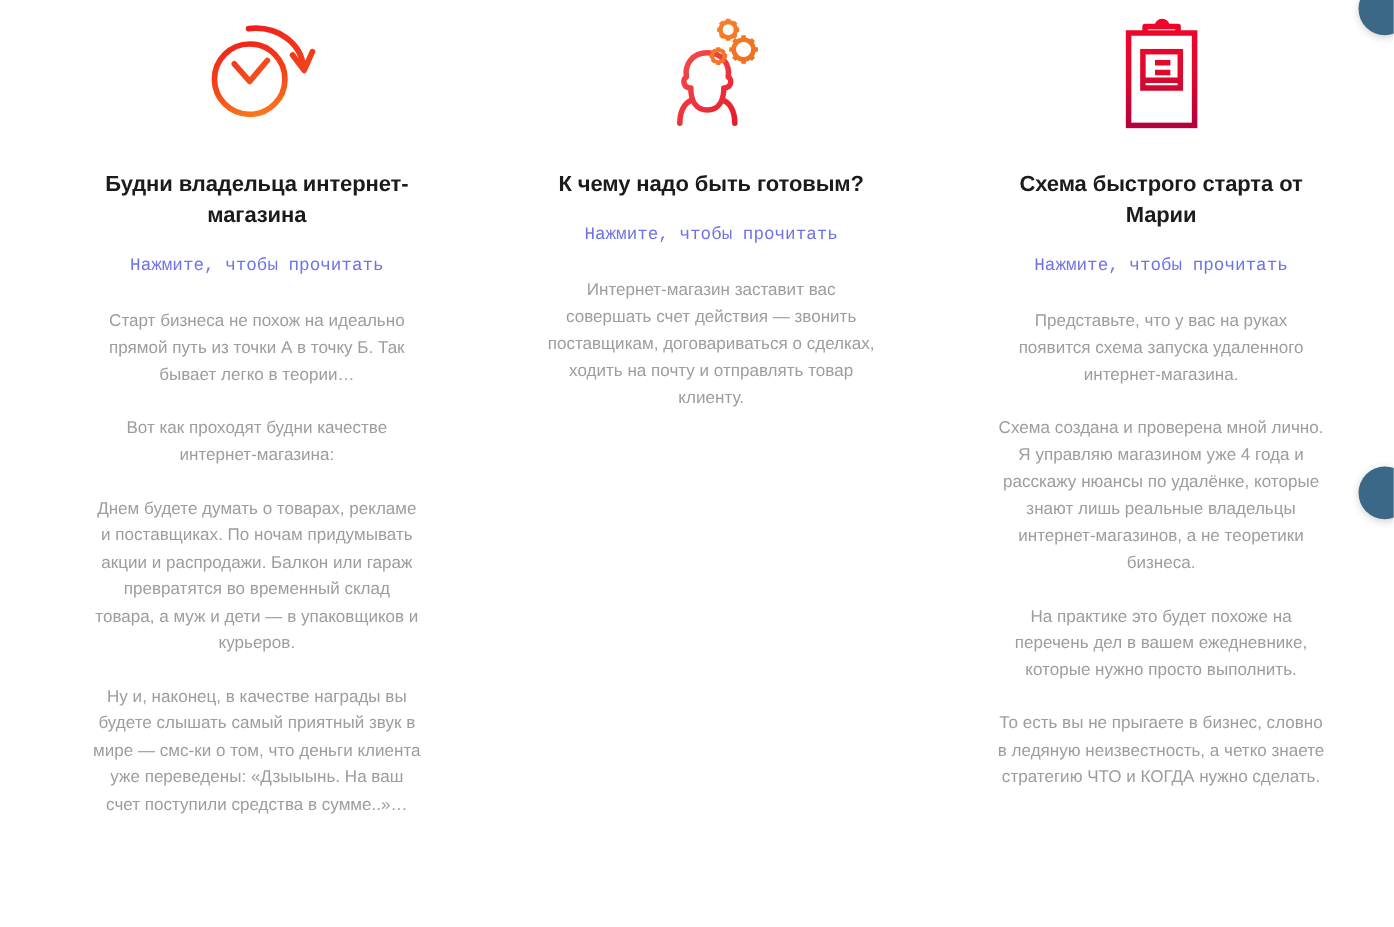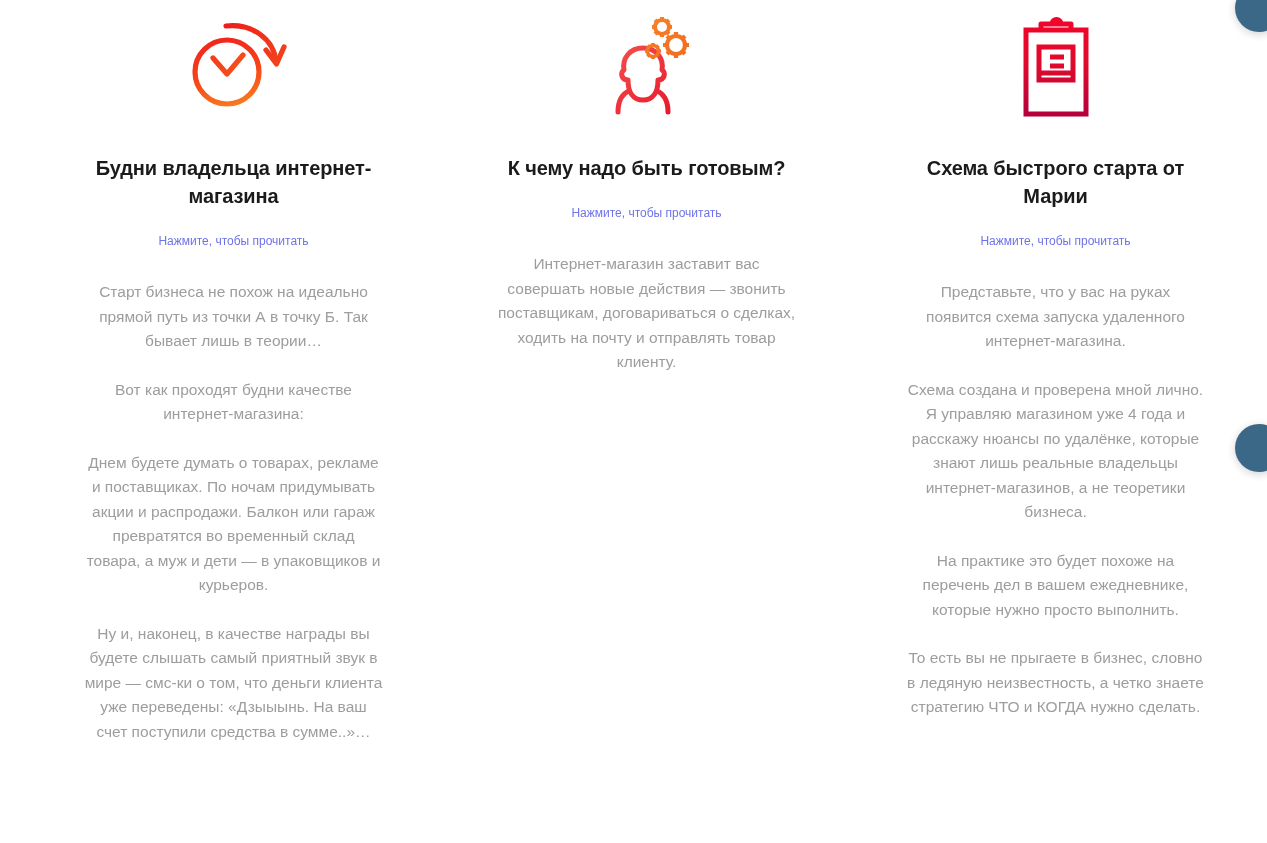--- a/index.html
+++ b/index.html
@@ -51,22 +51,22 @@
     line-height: 28px;
     font-weight: 700;
     color: #1b1b1b;
     text-align: center;
     margin-top: 26px;
     letter-spacing: -0.1px;
   }
 
   
   .card-link {
-    font-family: Liberation Sans, sans-serif;
-    font-size: 12px;
+    font-family: Liberation Mono, monospace;
+    font-size: 16px;
     line-height: 22px;
     color: #6e73e8;
     text-align: left;
     margin-top: 20px;
     cursor: pointer;
     text-decoration: none;
     display: block;
   }
 
   
@@ -133,21 +133,21 @@
         </defs>
         <circle cx="47" cy="58" r="32" stroke="url(#gradClock)" stroke-width="5.2" fill="none"></circle>
         <path d="M33 44 L47 60 L63 41" stroke="url(#gradHand)" stroke-width="5.2" stroke-linecap="round" stroke-linejoin="round" fill="none"></path>
         <path d="M46 12 C72 9 94 25 96 48" stroke="url(#gradArrow)" stroke-width="5.2" stroke-linecap="round" fill="none"></path>
         <path d="M86 36 L96.5 50 L104 33" stroke="url(#gradArrow)" stroke-width="5.2" stroke-linecap="round" stroke-linejoin="round" fill="none"></path>
       </svg>
     </div>
     <h3 class="card-title">Будни владельца интернет-магазина</h3>
     <a class="card-link" href="#">Нажмите, чтобы прочитать</a>
     <div class="card-body">
-      <p>Старт бизнеса не похож на идеально прямой путь из точки А в точку Б. Так бывает лишь в теории…</p>
+      <p>Старт бизнеса не похож на идеально прямой путь из точки А в точку Б. Так бывает легко в теории…</p>
       <p>Вот как проходят будни качестве интернет-магазина:</p>
       <p>Днем будете думать о товарах, рекламе и поставщиках. По ночам придумывать акции и распродажи. Балкон или гараж превратятся во временный склад товара, а муж и дети — в упаковщиков и курьеров.</p>
       <p>Ну и, наконец, в качестве награды вы будете слышать самый приятный звук в мире — смс-ки о том, что деньги клиента уже переведены: «Дзыыынь. На ваш счет поступили средства в сумме..»…</p>
     </div>
   </div>
 
   <div class="column col-2">
     <div class="icon-wrap">
       <svg width="108" height="108" viewBox="0 0 108 108" fill="none" xmlns="http://www.w3.org/2000/svg">
         <defs>
@@ -178,21 +178,21 @@
 
         <g stroke="url(#gradGear)" stroke-width="3.6" fill="none">
           <circle cx="60" cy="37" r="5.5"></circle>
           <path d="M60 29 v3 M60 42 v3 M52 37 h3 M65 37 h3 M54.5 31.5 l2.2 2.2 M63.3 40.3 l2.2 2.2 M65.5 31.5 l-2.2 2.2 M56.7 40.3 l-2.2 2.2"></path>
         </g>
       </svg>
     </div>
     <h3 class="card-title">К чему надо быть готовым?</h3>
     <a class="card-link" href="#">Нажмите, чтобы прочитать</a>
     <div class="card-body">
-      <p>Интернет-магазин заставит вас совершать новые действия — звонить поставщикам, договариваться о сделках, ходить на почту и отправлять товар клиенту.</p>
+      <p>Интернет-магазин заставит вас совершать счет действия — звонить поставщикам, договариваться о сделках, ходить на почту и отправлять товар клиенту.</p>
     </div>
   </div>
 
   <div class="column col-3">
     <div class="icon-wrap">
       <svg width="108" height="108" viewBox="0 0 108 108" fill="none" xmlns="http://www.w3.org/2000/svg">
         <defs>
           <linearGradient id="gradClip" x1="54" y1="4" x2="54" y2="104" gradientUnits="userSpaceOnUse">
             <stop offset="0" stop-color="#f2042a"></stop>
             <stop offset="0.45" stop-color="#e00a2c"></stop>

